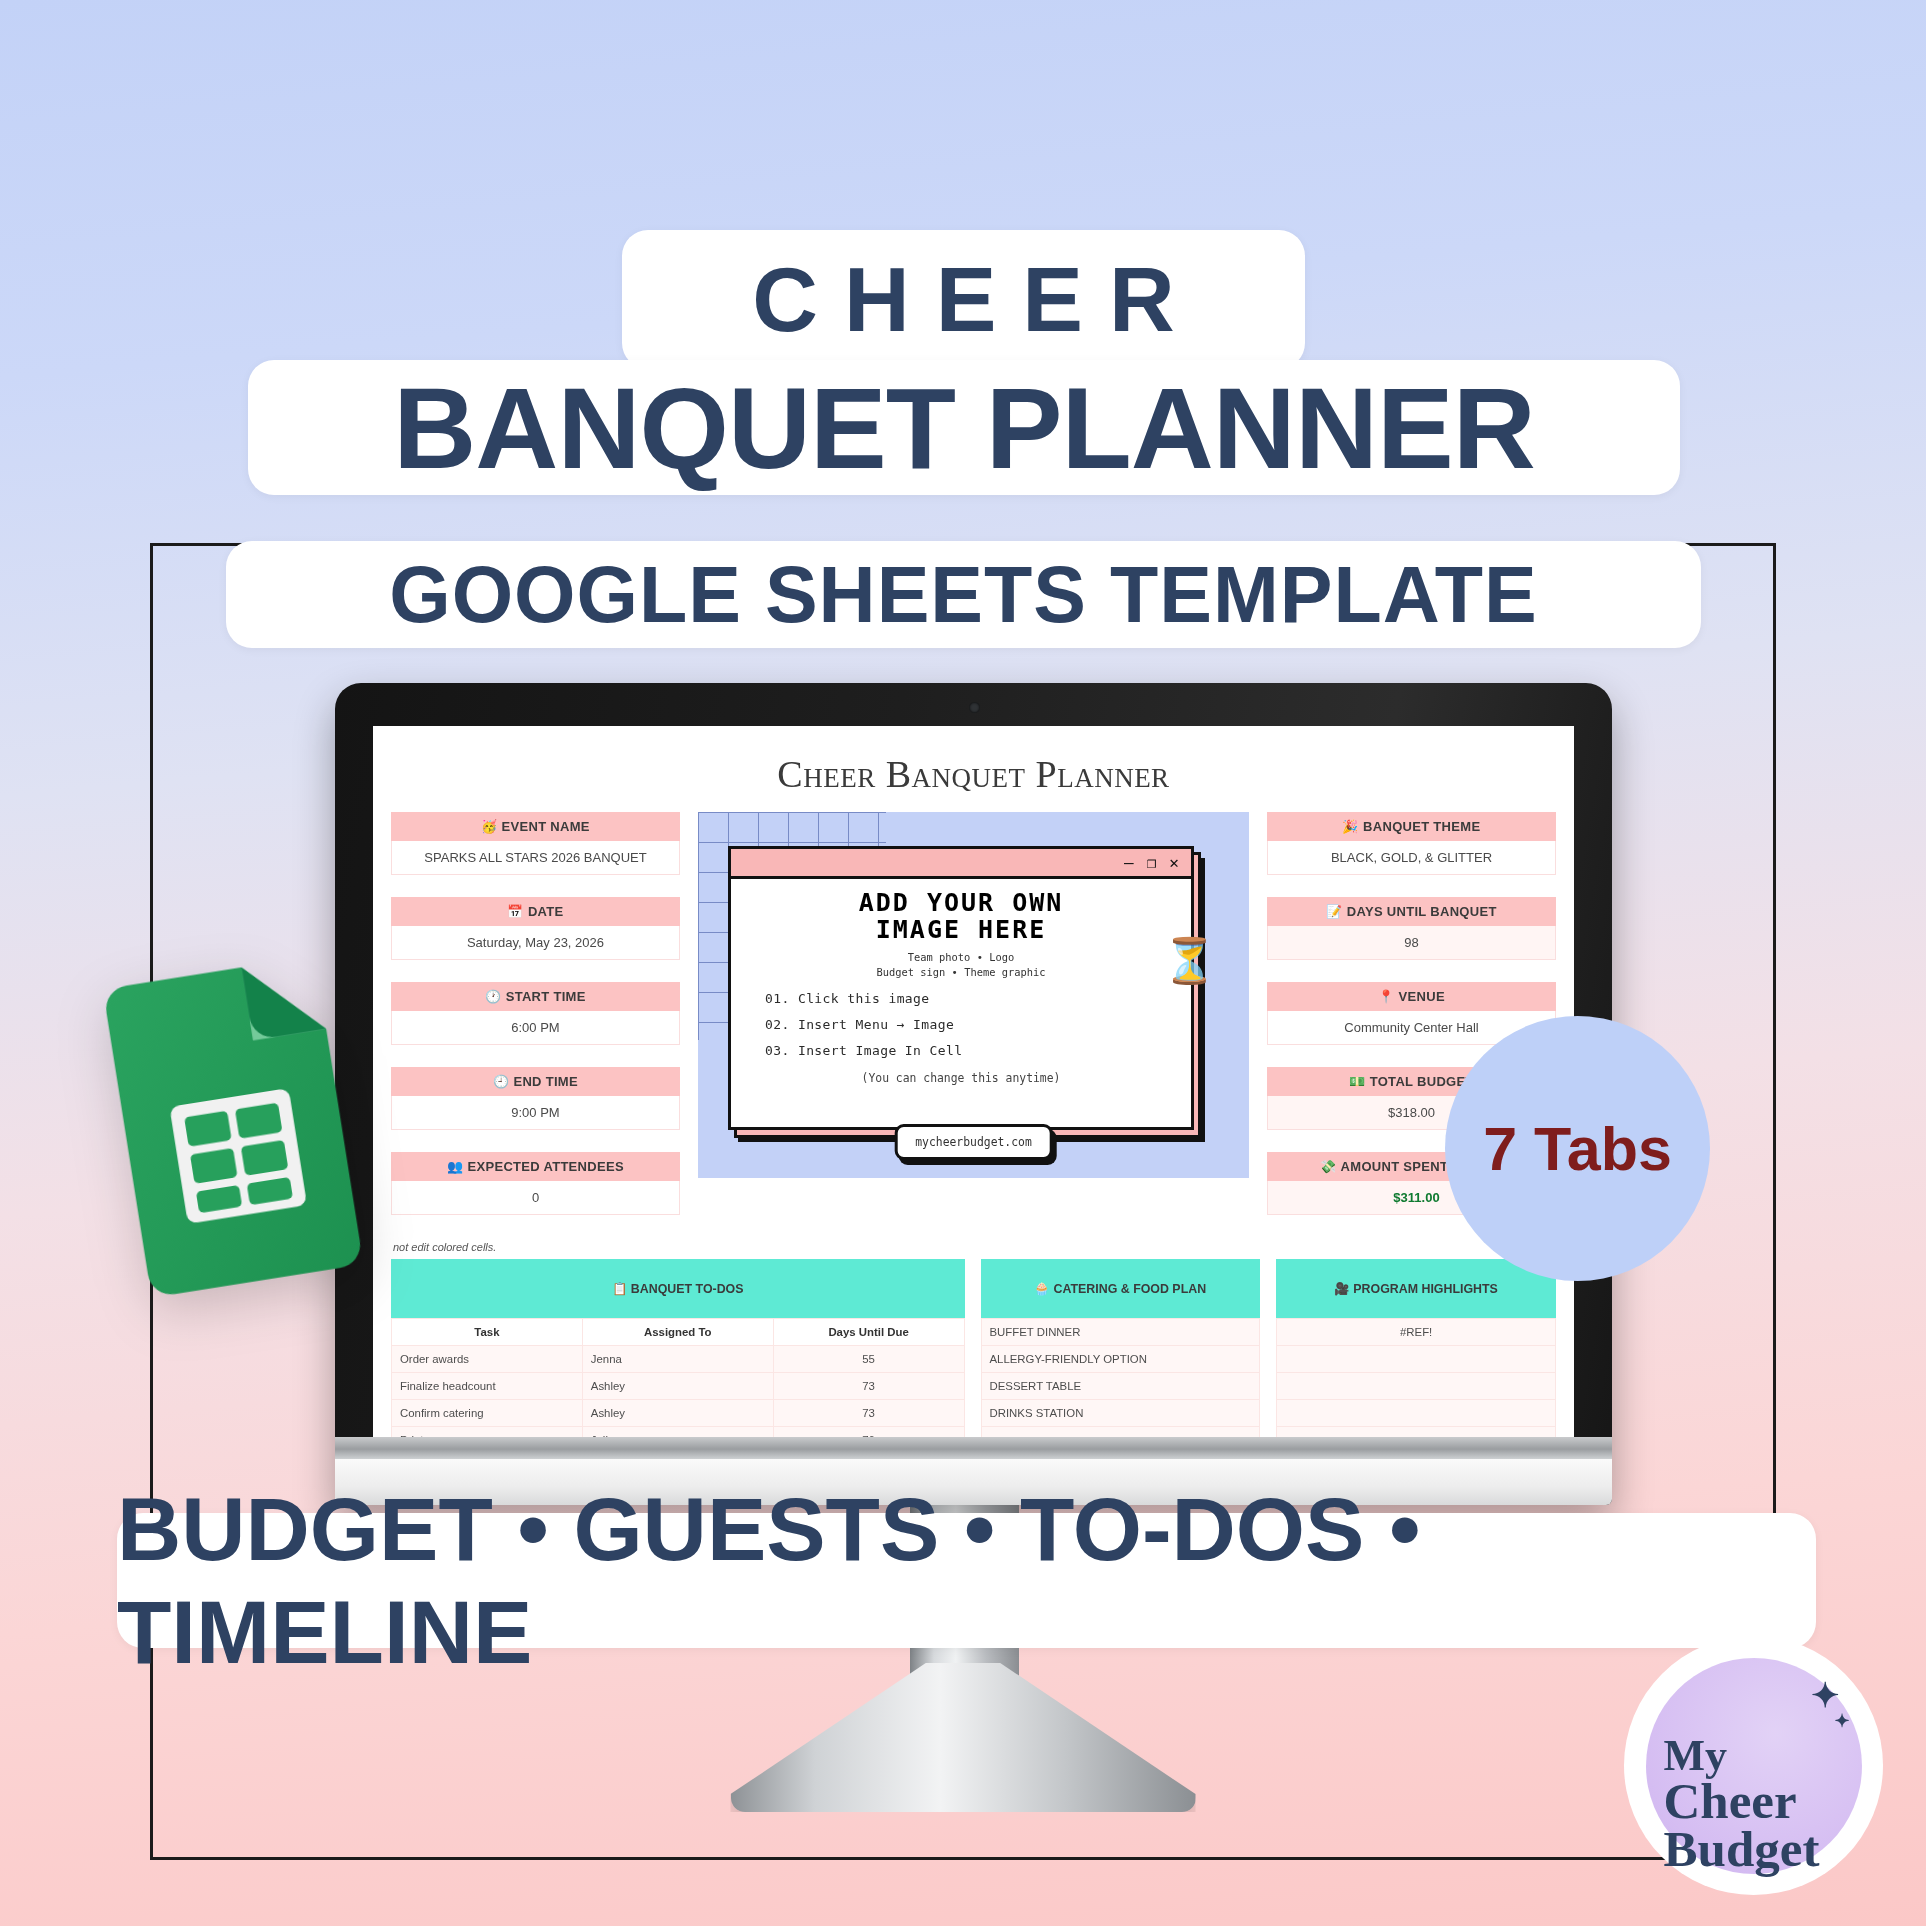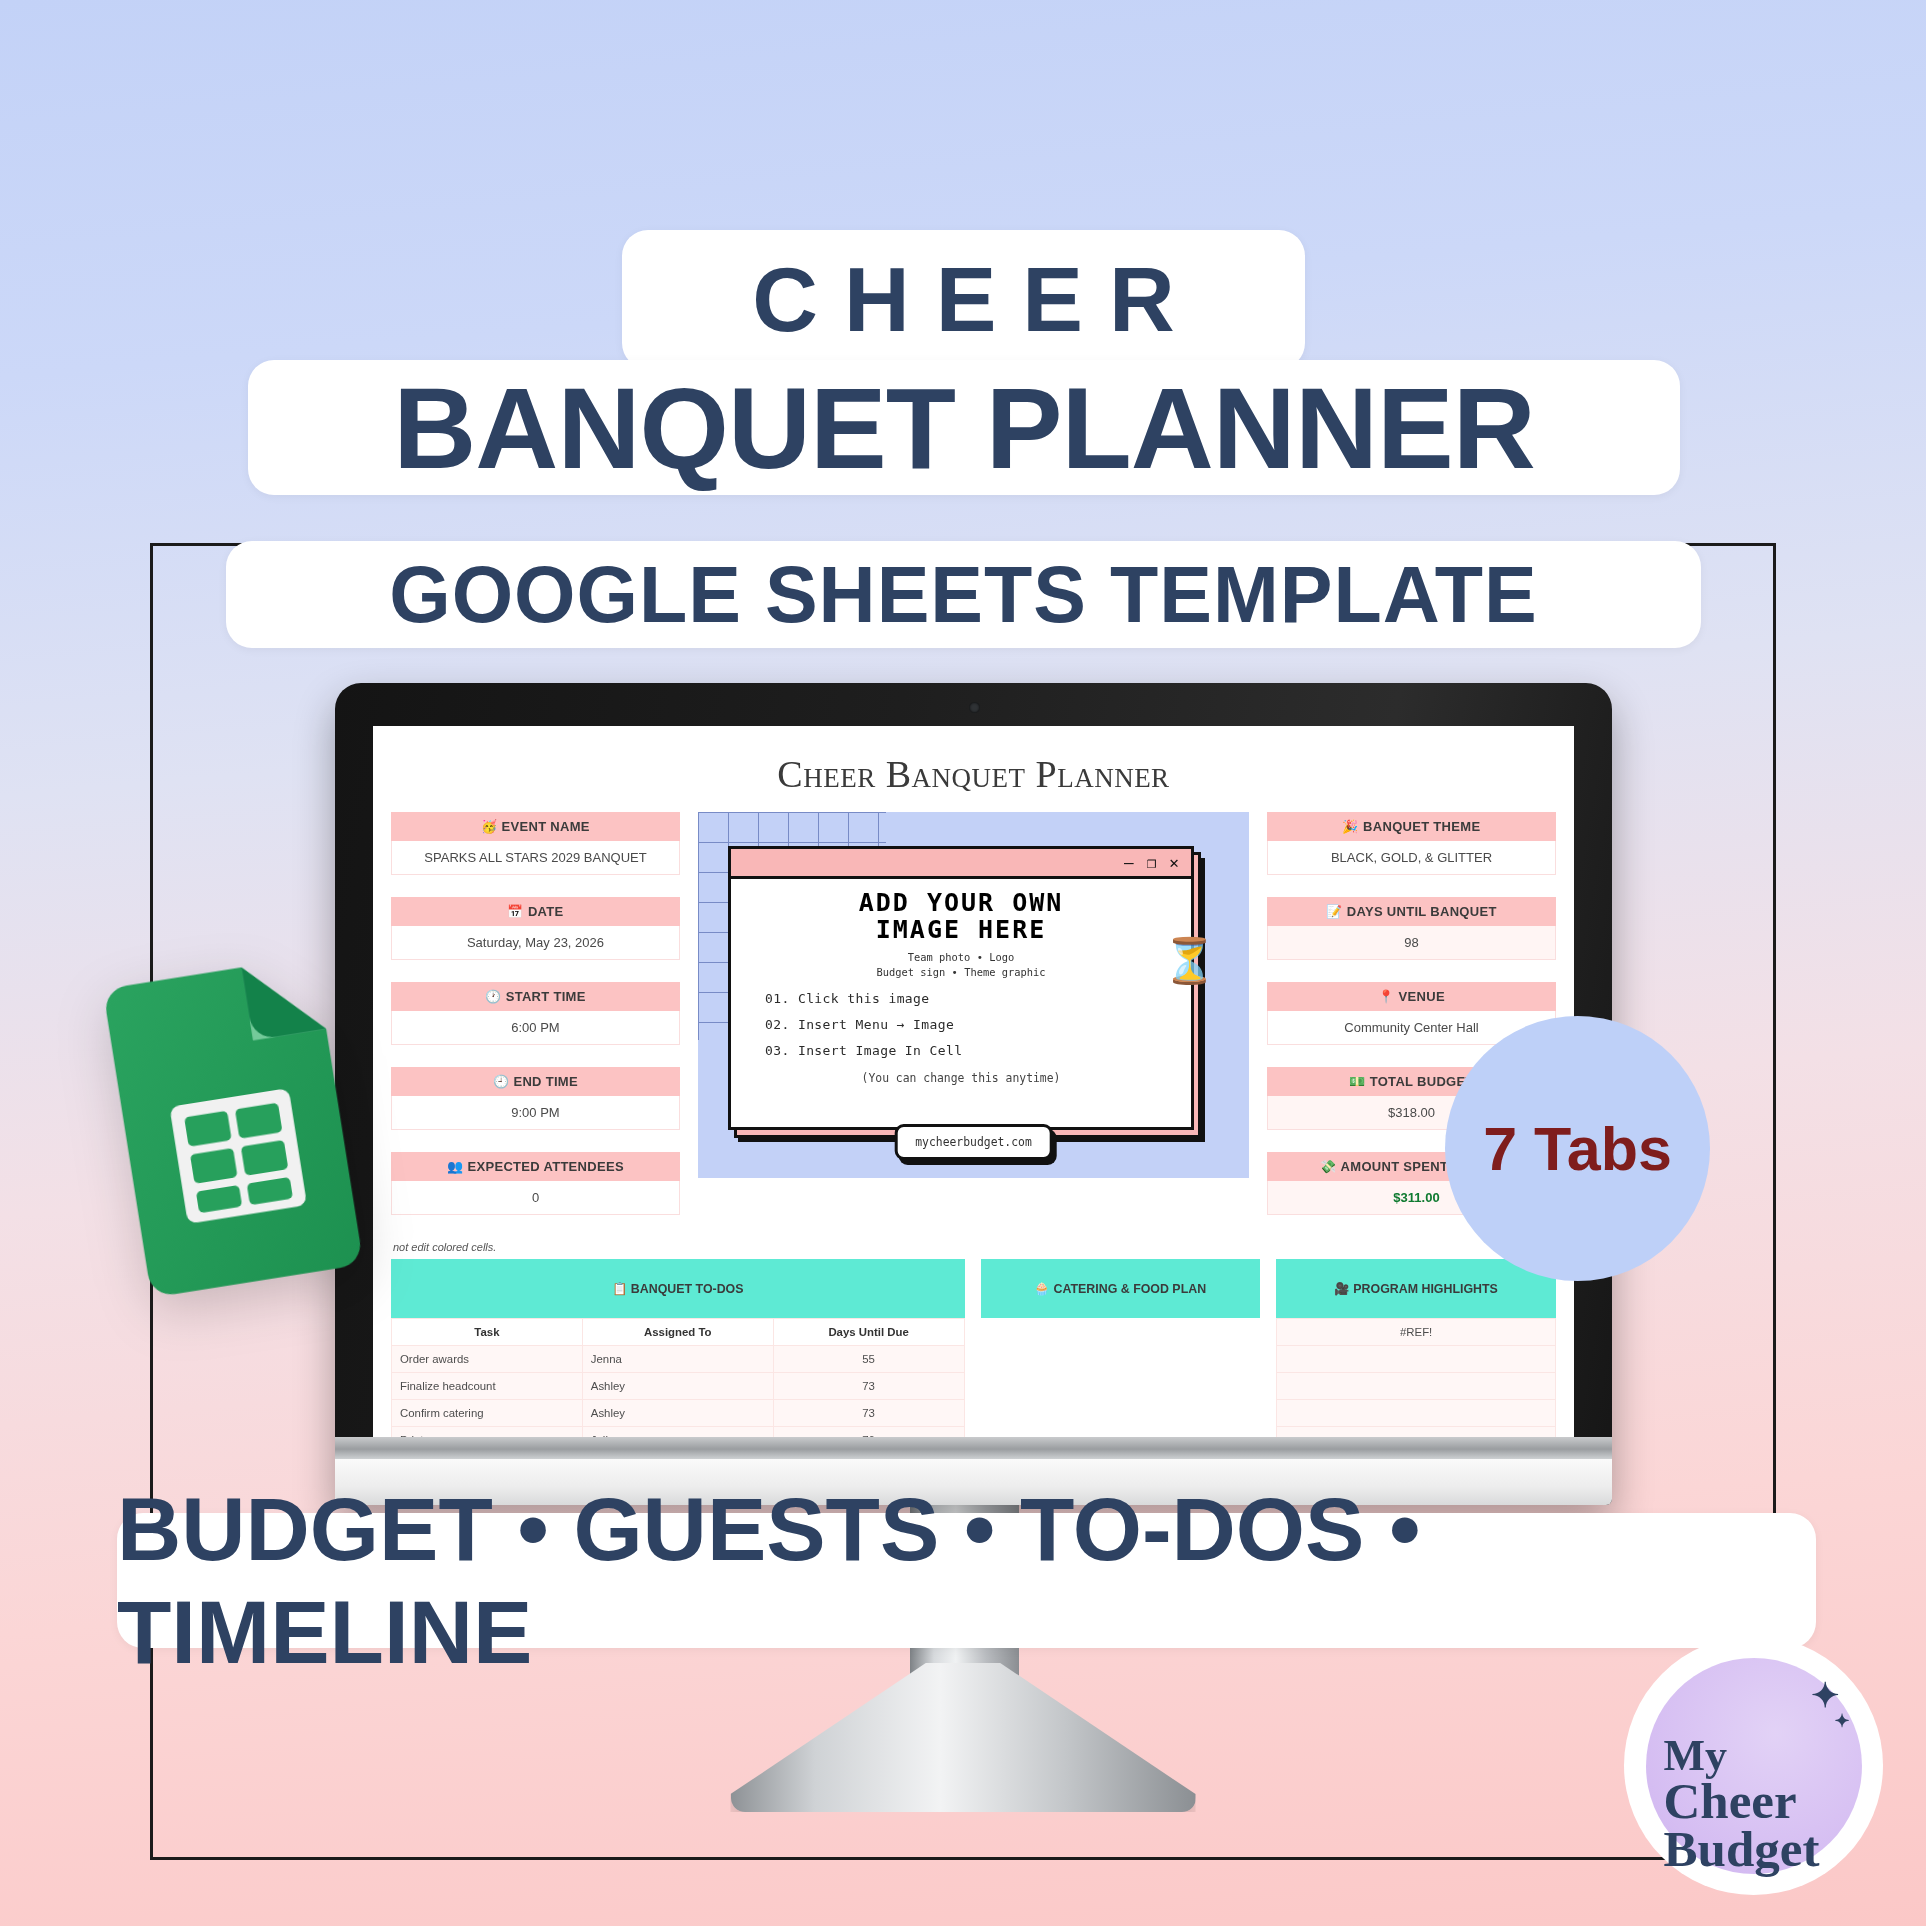--- a/index.html
+++ b/index.html
@@ -121,21 +121,21 @@
   <div id="screen">
     <div class="sheet">
 
       <div class="sheet-title">Cheer Banquet Planner</div>
 
       <div class="grid3">
 
         <div class="col">
           <div class="fld">
             <div class="fld-h"><span>🥳</span> <span>EVENT NAME</span></div>
-            <div class="fld-v">SPARKS ALL STARS 2029 BANQUET</div>
+            <div class="fld-v">SPARKS ALL STARS 2026 BANQUET</div>
           </div>
           <div class="fld">
             <div class="fld-h"><span>📅</span> <span>DATE</span></div>
             <div class="fld-v">Saturday, May 23, 2026</div>
           </div>
           <div class="fld">
             <div class="fld-h"><span>🕐</span> <span>START TIME</span></div>
             <div class="fld-v">6:00 PM</div>
           </div>
           <div class="fld">
@@ -231,20 +231,39 @@
               <td>Print programs</td>
               <td>Julie</td>
               <td class="num">76</td>
             </tr>
           </tbody>
             </table>
         </div>
 
         <div class="tbl">
           <div class="tbl-h"><span>🧁</span> <span>CATERING &amp; FOOD PLAN</span></div>
+          <table>
+            <tbody>
+                <tr>
+                  <td>BUFFET DINNER</td>
+                </tr>
+            <tr>
+                  <td>ALLERGY-FRIENDLY OPTION</td>
+                </tr>
+            <tr>
+                  <td>DESSERT TABLE</td>
+                </tr>
+            <tr>
+                  <td>DRINKS STATION</td>
+                </tr>
+            <tr>
+                  <td>&nbsp;</td>
+                </tr>
+          </tbody>
+            </table>
         </div>
 
         <div class="tbl">
           <div class="tbl-h"><span>🎥</span> <span>PROGRAM HIGHLIGHTS</span></div>
           <table>
             <tbody>
                 <tr>
                   <td class="ctr">#REF!</td>
                 </tr>
             <tr>

